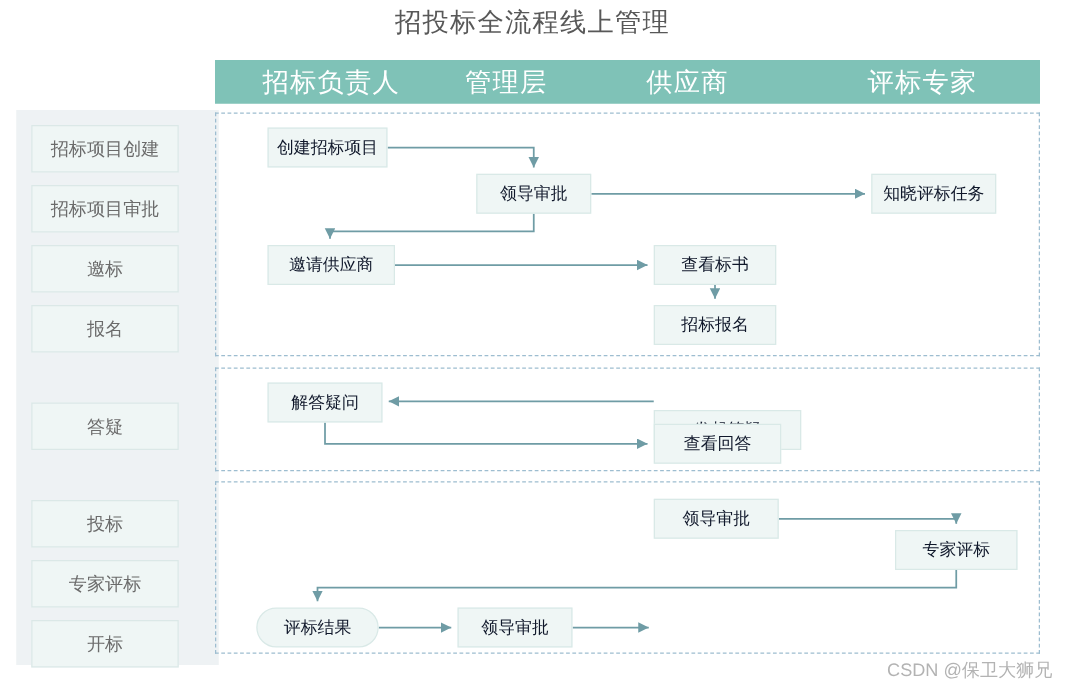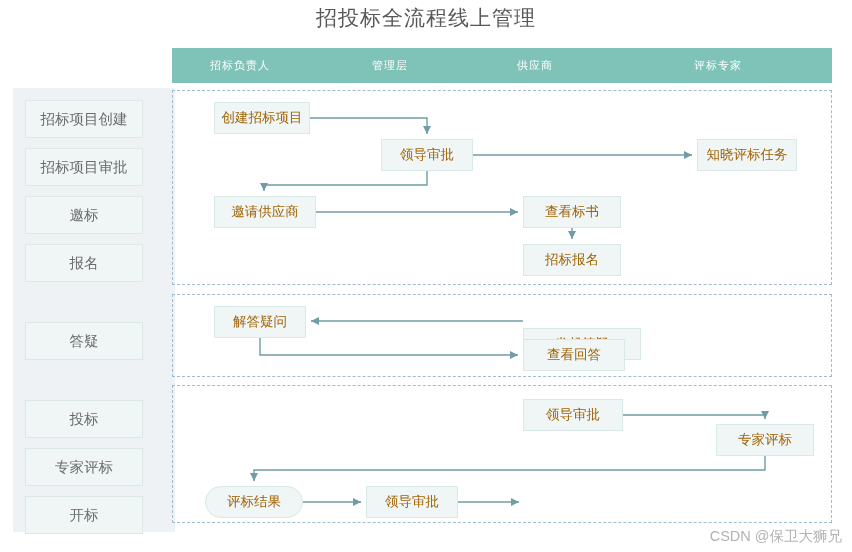--- a/index.html
+++ b/index.html
@@ -35,36 +35,36 @@
 
   
   .rolebar {
     position: absolute; left: 172px; top: 48px;
     width: 660px; height: 35px;
     background: #7fc2b7;
   }
   .role {
     position: absolute; top: 0; height: 35px;
     display: flex; align-items: center;
-    color: #ffffff; font-size: 11px; letter-spacing: 1px;
+    color: #ffffff; font-size: 21px; letter-spacing: 1px;
     white-space: nowrap;
   }
 
   
   .section {
     position: absolute; left: 172px; width: 660px;
     border: 1px dashed #9dbdd0;
   }
 
   
   .node {
     position: absolute; height: 32px;
     background: #eff6f5;
     border: 1px solid #d9e9e7;
-    color: #a16207; font-size: 13.5px;
+    color: #0f172a; font-size: 13.5px;
     display: flex; align-items: center; justify-content: center;
     white-space: nowrap;
   }
 
   
   #wires {
     position: absolute; left: 0; top: 0;
     width: 852px; height: 552px;
     pointer-events: none;
   }

